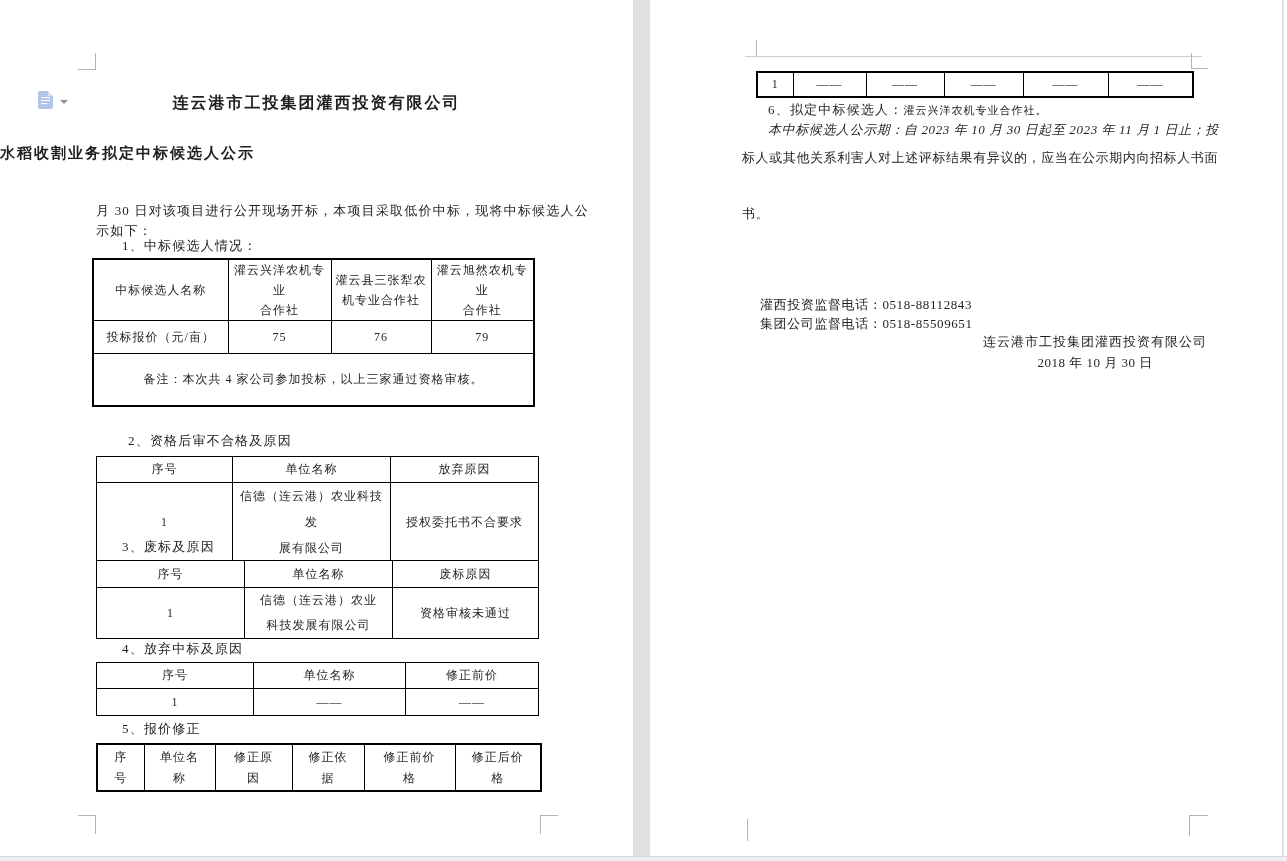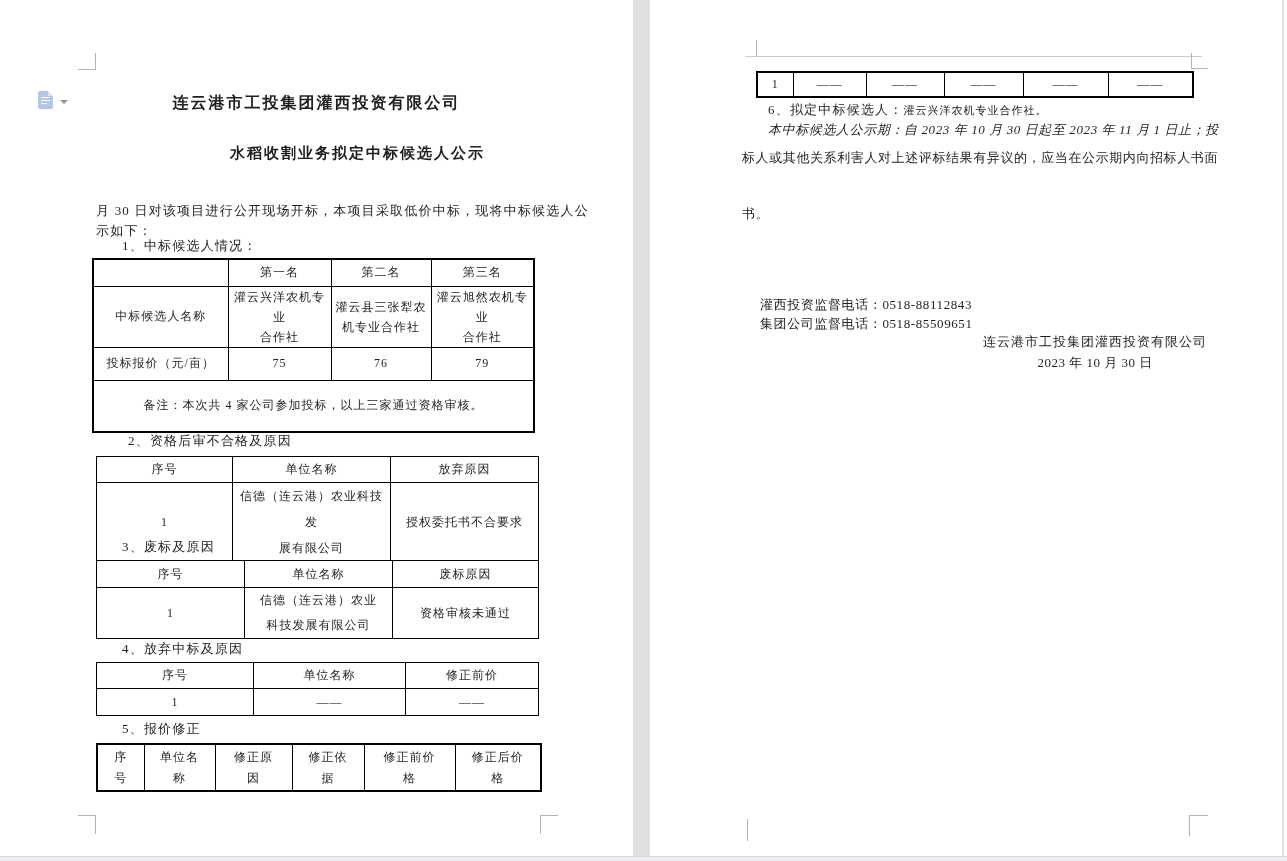--- a/index.html
+++ b/index.html
@@ -12,21 +12,21 @@
   .page{position:absolute;top:0;height:856px;background:#ffffff;}
   #pageL{left:0;width:633px;}
   #pageR{left:650px;width:633px;}
   .gap{position:absolute;left:633px;top:0;width:17px;height:856px;background:#e0e0e3;}
   .bottom-band{position:absolute;left:0;top:856px;width:1287px;height:5px;background:#edeff3;border-top:1px solid #d5d7db;}
   .edge-line{position:absolute;left:1282px;top:0;width:2px;height:856px;background:#e0e0e3;}
   .mark{position:absolute;background:#b3b3b3;}
   .mark.faint{background:#cdcdcd;}
 
   .doc-title{left:0;width:633px;top:93px;text-align:center;font-weight:bold;font-size:16px;letter-spacing:2px;}
-  .doc-subtitle{left:0;width:643px;top:144px;text-align:center;font-weight:bold;font-size:15px;letter-spacing:2px;margin-left:36px;}
+  .doc-subtitle{left:0;width:643px;top:144px;font-weight:bold;font-size:15px;letter-spacing:2px;}
   .bline{left:96px;width:450px;font-size:13px;letter-spacing:1.2px;line-height:20px;white-space:nowrap;}
   .indent{padding-left:26px;font-style:italic;}
   .slabel{font-size:13px;letter-spacing:1.2px;white-space:nowrap;}
 
   table.tbl{position:absolute;border-collapse:collapse;table-layout:fixed;background:#fff;}
   .tbl td{
     border:1px solid #000;font-size:12px;letter-spacing:1px;
     text-align:center;vertical-align:middle;padding:0 2px;overflow:hidden;
   }
   table.bold-outer{border:2px solid #000;}
@@ -88,26 +88,20 @@
   <div class="a slabel" style="left:122px;top:237px;">1、中标候选人情况：</div>
 
   <table class="tbl bold-outer" style="left:92px;top:258px;width:441px;">
     <colgroup>
         <col style="width:135px">
         <col style="width:103px">
         <col style="width:100px">
         <col style="width:103px">
       </colgroup>
     <tbody>
-        <tr style="height:27px;">
-      <td></td>
-      <td>第一名</td>
-      <td>第二名</td>
-      <td>第三名</td>
-    </tr>
     <tr style="height:52px;">
       <td>中标候选人名称</td>
       <td class="pre">灌云兴洋农机专业
 合作社</td>
       <td class="pre">灌云县三张犁农
 机专业合作社</td>
       <td class="pre">灌云旭然农机专业
 合作社</td>
     </tr>
     <tr style="height:33px;">
@@ -257,19 +251,19 @@
 
   <div class="a rline indent" style="top:121px;">本中标候选人公示期：自 2023 年 10 月 30 日起至 2023 年 11 月 1 日止；投</div>
   <div class="a rline" style="top:149px;">标人或其他关系利害人对上述评标结果有异议的，应当在公示期内向招标人书面</div>
   <div class="a rline" style="top:205px;">书。</div>
 
   <div class="a phone" style="top:296px;">灌西投资监督电话：0518-88112843</div>
   <div class="a phone" style="top:315px;">集团公司监督电话：0518-85509651</div>
 
   <div class="a sig-block">
     <div>连云港市工投集团灌西投资有限公司</div>
-    <div class="sig-date">2023 年 10 月 30 日</div>
+    <div class="sig-date">2018 年 10 月 30 日</div>
   </div>
 </div>
 
 <div class="gap"></div>
 <div class="bottom-band"></div>
 <div class="edge-line"></div>
 
 </body></html>

